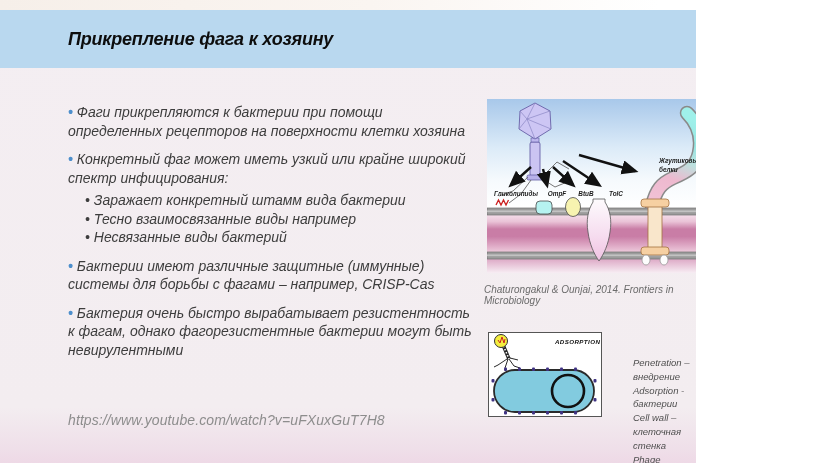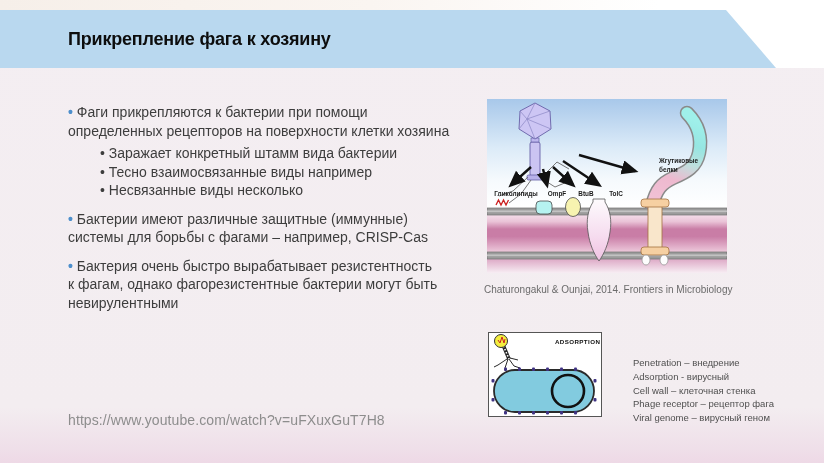--- a/index.html
+++ b/index.html
@@ -1,36 +1,37 @@
 <!DOCTYPE html>
 <html><head>
 <meta charset="utf-8">
 <style>
   html,body{margin:0;padding:0;}
   body{font-family:"Liberation Sans","DejaVu Sans",sans-serif;}
   .slide{
-    position:relative; width:824px; height:463px; overflow:hidden;
+    position:relative; width:696px; height:463px; overflow:hidden;
     background:linear-gradient(180deg,#f4eef2 0%,#f3edf0 88%,#efdfe9 97%,#eed9e6 100%);
+    font-style:italic;
   }
   
   .header-backdrop{position:absolute;left:0;top:0;width:824px;height:68px;background:#ffffff;}
   .top-strip{position:absolute;left:0;top:0;width:824px;height:10px;
     background:linear-gradient(90deg,#f6efe9 0%,#faf5f1 45%,#ffffff 80%);}
   .banner{
     position:absolute;left:0;top:10px;width:776px;height:58px;background:#b9d8ef;
     clip-path:polygon(0 0,726px 0,776px 100%,0 100%);
     display:flex;align-items:center;box-sizing:border-box;padding-left:68px;
   }
   .title{margin:0;font-size:18px;font-weight:bold;color:#0d0d0d;letter-spacing:-0.2px;}
   
   .content-left{position:absolute;left:68px;top:103px;width:430px;
     font-size:14px;color:#3d3d3d;}
   .bullet-item{line-height:18.5px;margin:0 0 10px 0;}
   .bullet-marker{color:#4d8fcc;font-weight:bold;}
-  .sub-list{margin:-6px 0 10px 32px;}
+  .sub-list{margin:-6px 0 10px 17px;}
   .sub-item{line-height:18.5px;}
   .video-link{position:absolute;left:68px;top:412px;font-size:14px;color:#8d8d8d;
     text-decoration:none;letter-spacing:0.1px;}
   
   .fig1{position:absolute;left:487px;top:99px;width:240px;height:174px;}
   .fig-caption{position:absolute;left:484px;top:284px;font-size:10px;color:#6b6b6b;}
   .fig2{position:absolute;left:488px;top:332px;width:114px;height:85px;}
   .translations{position:absolute;left:633px;top:356px;font-size:9.5px;line-height:13.8px;color:#4f4f4f;}
   svg text{font-family:"Liberation Sans","DejaVu Sans",sans-serif;}
 </style>
@@ -39,24 +40,25 @@
 
 <div class="slide">
   <div class="header-backdrop"></div>
   <div class="top-strip"></div>
   <div class="banner">
     <h1 class="title">Прикрепление фага к хозяину</h1>
   </div>
 
   <div class="content-left">
       <div class="bullet-item"><span class="bullet-marker">• </span>Фаги прикрепляются к бактерии при помощи<br>определенных рецепторов на поверхности клетки хозяина</div>
+      <div class="bullet-item"><span class="bullet-marker">• </span>Конкретный фаг может иметь узкий или крайне широкий<br>спектр инфицирования:</div>
       <div class="sub-list">
         <div class="sub-item">• Заражает конкретный штамм вида бактерии</div>
         <div class="sub-item">• Тесно взаимосвязанные виды например</div>
-        <div class="sub-item">• Несвязанные виды несколько</div>
+        <div class="sub-item">• Несвязанные виды бактерий</div>
       </div>
       <div class="bullet-item"><span class="bullet-marker">• </span>Бактерии имеют различные защитные (иммунные)<br>системы для борьбы с фагами – например, CRISP-Cas</div>
       <div class="bullet-item"><span class="bullet-marker">• </span>Бактерия очень быстро вырабатывает резистентность<br>к фагам, однако фагорезистентные бактерии могут быть<br>невирулентными</div>
     </div>
 
   <a class="video-link" href="#">https://www.youtube.com/watch?v=uFXuxGuT7H8</a>
 
   <div class="fig1">
     <svg width="240" height="174" viewBox="0 0 240 174">
       <defs>
@@ -187,18 +189,18 @@
           <rect x="3.5" y="66" width="3" height="3.4" rx="1"></rect>
           <rect x="105.5" y="47" width="3" height="3.4" rx="1"></rect>
           <rect x="105.5" y="66" width="3" height="3.4" rx="1"></rect>
         </g>
       </g>
     </svg>
   </div>
 
   <div class="translations">
     <div>Penetration – внедрение</div>
-    <div>Adsorption - вирусный</div>
+    <div>Adsorption - бактерии</div>
     <div>Cell wall – клеточная стенка</div>
     <div>Phage receptor – рецептор фага</div>
     <div>Viral genome – вирусный геном</div>
   </div>
 </div>
 
 </body></html>

